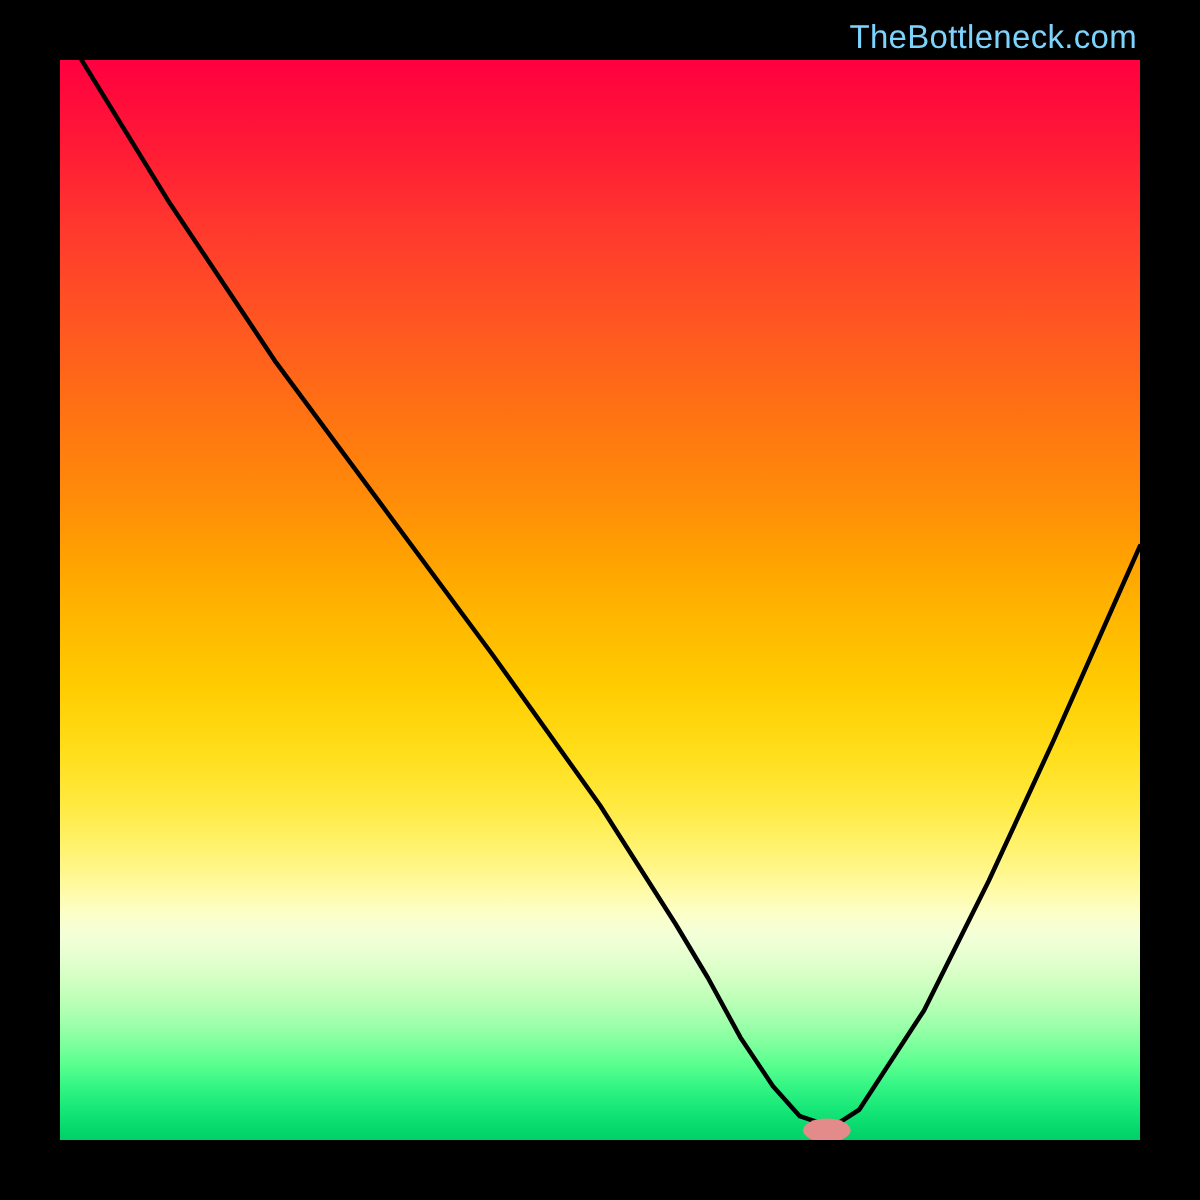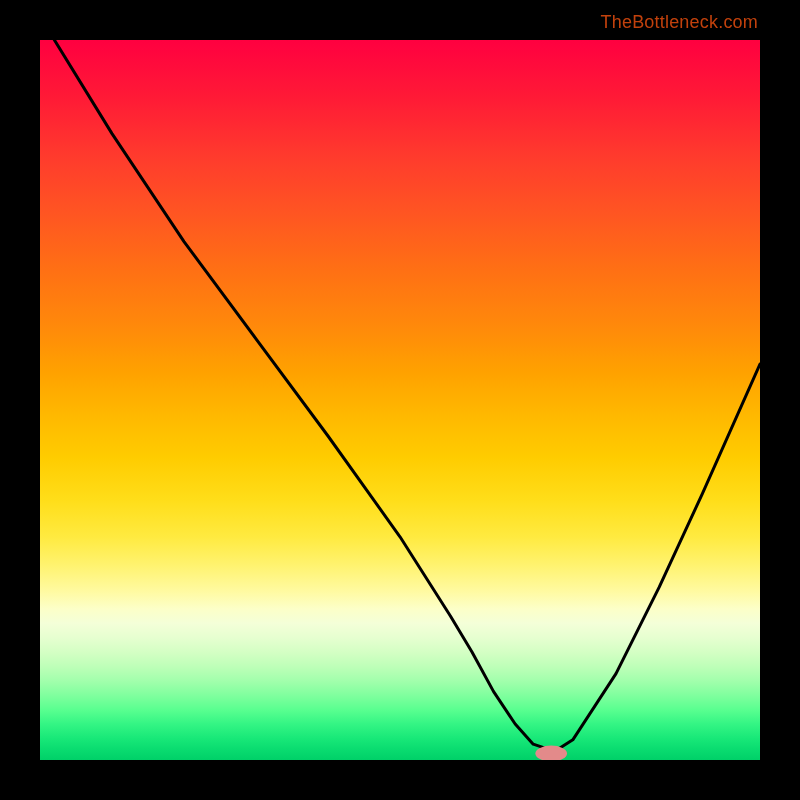--- a/index.html
+++ b/index.html
@@ -57,22 +57,22 @@
     top: 0;
     width: 720px;
     height: 720px;
     display: block;
   }
   .watermark {
     position: absolute;
     top: 12px;
     right: 42px;
     font-family: Arial, Helvetica, sans-serif;
-    font-size: 18px;
-    color: #c2410c;
+    font-size: 22px;
+    color: #7dd3fc;
     letter-spacing: 0.2px;
     user-select: none;
     text-align: right;
   }
 </style>
 </head>
 <body>
 
 <div class="frame">
   <div class="plot-area">

